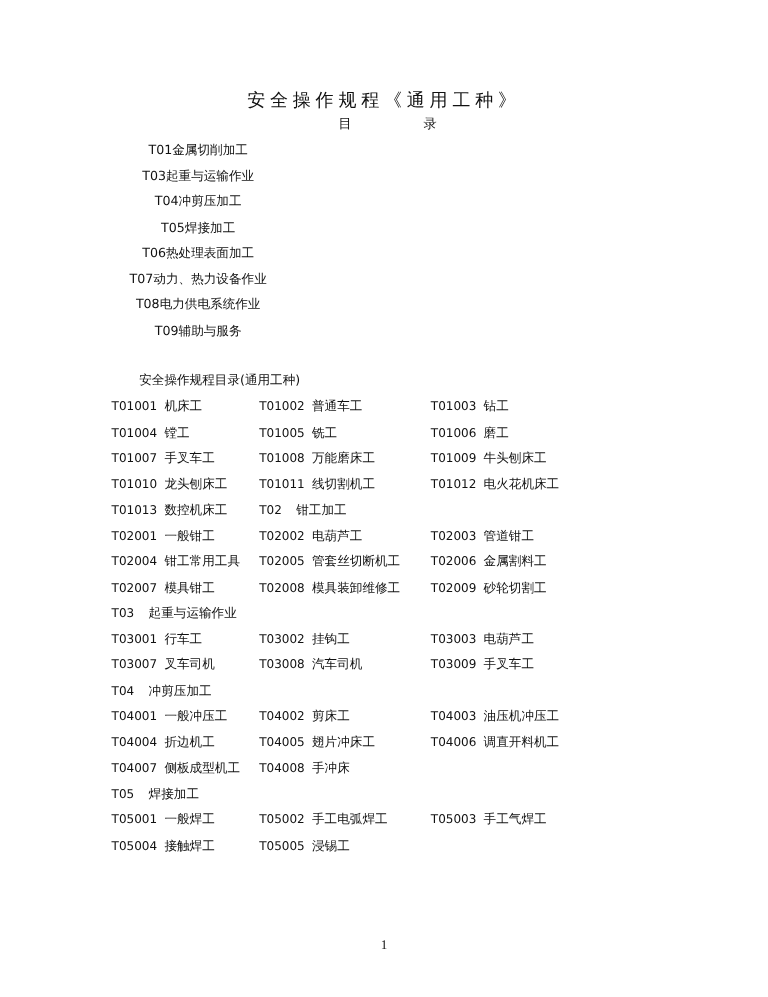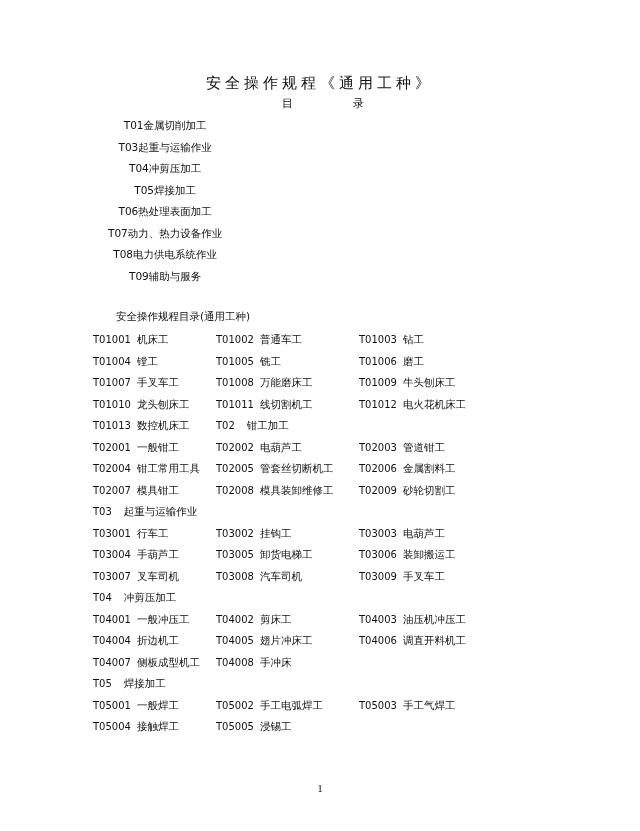--- a/index.html
+++ b/index.html
@@ -85,25 +85,20 @@
     </div>
     <div class="row">
       <div class="cell c0"><span class="sec-code">T03</span><span>起重与运输作业</span></div>
     </div>
     <div class="row">
       <div class="cell c0"><span class="code">T03001</span><span>行车工</span></div>
       <div class="cell c1"><span class="code">T03002</span><span>挂钩工</span></div>
       <div class="cell c2"><span class="code">T03003</span><span>电葫芦工</span></div>
     </div>
     <div class="row">
-      <div class="cell c0"><span class="code">T03004</span><span>手葫芦工</span></div>
-      <div class="cell c1"><span class="code">T03005</span><span>卸货电梯工</span></div>
-      <div class="cell c2"><span class="code">T03006</span><span>装卸搬运工</span></div>
-    </div>
-    <div class="row">
       <div class="cell c0"><span class="code">T03007</span><span>叉车司机</span></div>
       <div class="cell c1"><span class="code">T03008</span><span>汽车司机</span></div>
       <div class="cell c2"><span class="code">T03009</span><span>手叉车工</span></div>
     </div>
     <div class="row">
       <div class="cell c0"><span class="sec-code">T04</span><span>冲剪压加工</span></div>
     </div>
     <div class="row">
       <div class="cell c0"><span class="code">T04001</span><span>一般冲压工</span></div>
       <div class="cell c1"><span class="code">T04002</span><span>剪床工</span></div>

